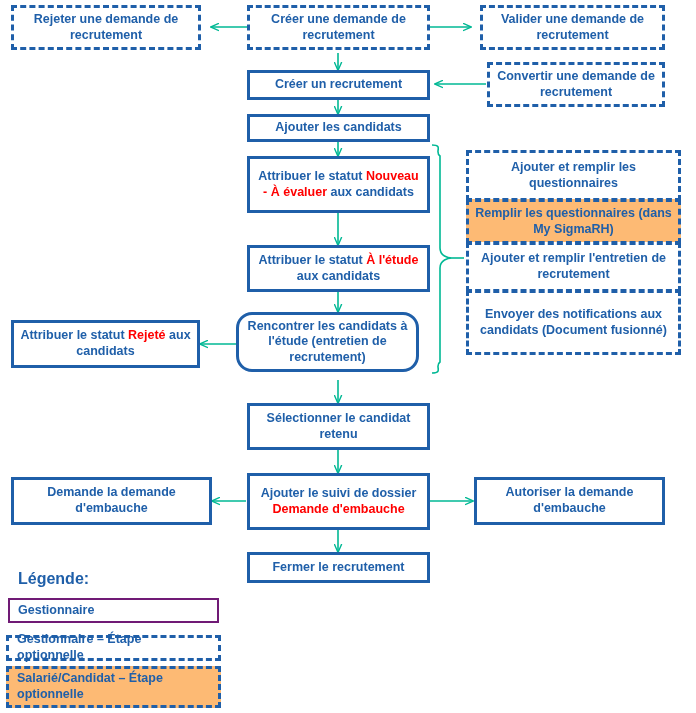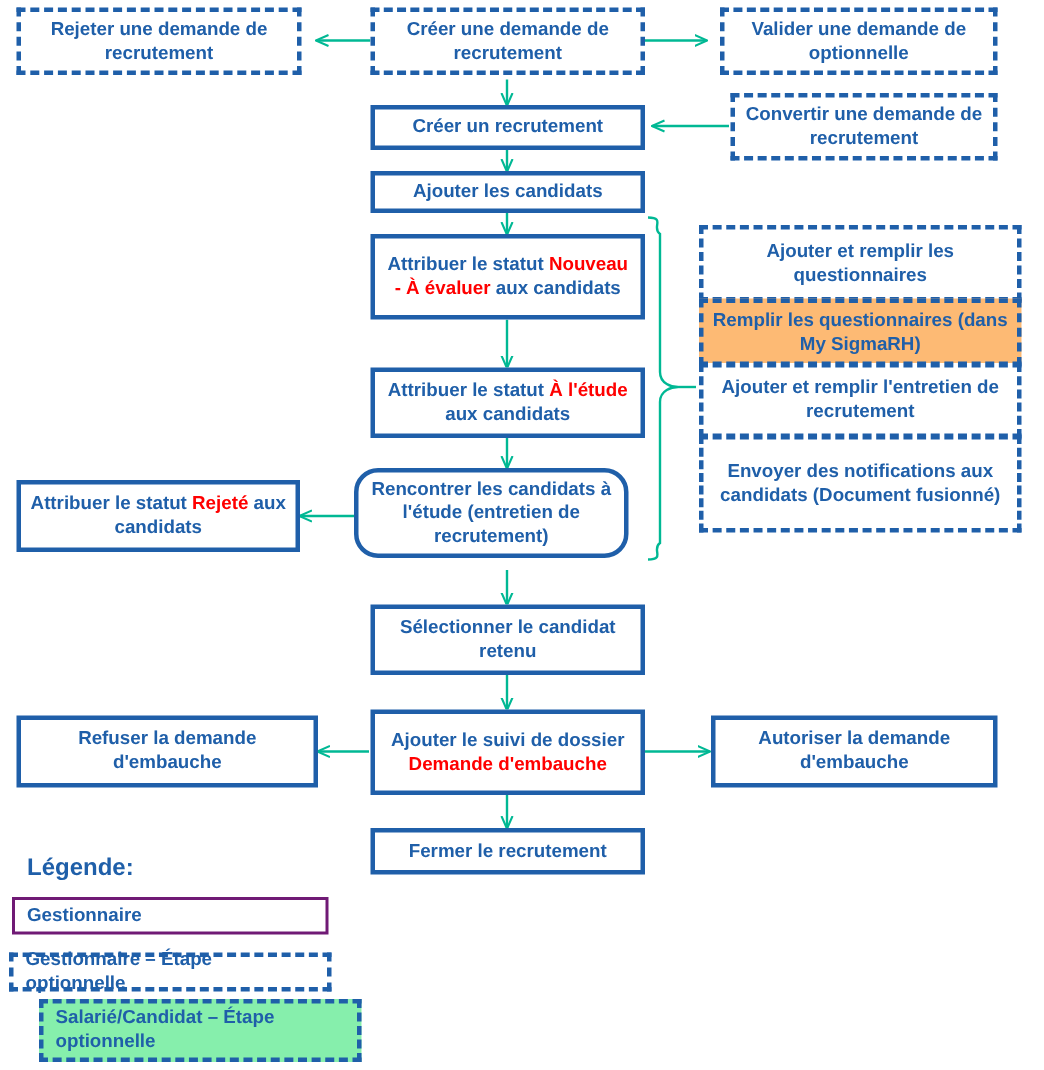--- a/index.html
+++ b/index.html
@@ -61,21 +61,21 @@
     color: #1F5FA9;
     font-weight: bold;
     font-size: 12.5px;
     line-height: 1.25;
     padding: 2px 8px;
     background: #ffffff;
     z-index: 3;
   }
   .legend-box.solid { border: 2px solid #701a75; }
   .legend-box.dashed { border: 3px dashed #1F5FA9; }
-  .legend-box.shaded { background: #86efac; margin-left: 20px; }
+  .legend-box.shaded { background: #fdba74; }
   svg.edges {
     position: absolute;
     left: 0;
     top: 0;
     width: 696px;
     height: 713px;
     z-index: 1;
     pointer-events: none;
   }
 </style>
@@ -132,21 +132,21 @@
 
   <div class="node dashed" style="left:11px; top:5px; width:190px; height:45px;">
     <span>Rejeter une demande de recrutement</span>
   </div>
 
   <div class="node dashed" style="left:247px; top:5px; width:183px; height:45px;">
     <span>Créer une demande de recrutement</span>
   </div>
 
   <div class="node dashed" style="left:480px; top:5px; width:185px; height:45px;">
-    <span>Valider une demande de optionnelle</span>
+    <span>Valider une demande de recrutement</span>
   </div>
 
   <div class="node solid" style="left:247px; top:70px; width:183px; height:30px;">
     <span>Créer un recrutement</span>
   </div>
 
   <div class="node dashed" style="left:487px; top:62px; width:178px; height:45px;">
     <span>Convertir une demande de recrutement</span>
   </div>
 
@@ -168,21 +168,21 @@
 
   <div class="node solid" style="left:11px; top:320px; width:189px; height:48px;">
     <span><span>Attribuer le statut </span><span class="red">Rejeté</span><span> aux candidats</span></span>
   </div>
 
   <div class="node solid" style="left:247px; top:403px; width:183px; height:47px;align-items:center;">
     <span>Sélectionner le candidat retenu</span>
   </div>
 
   <div class="node solid" style="left:11px; top:477px; width:201px; height:48px;">
-    <span>Refuser la demande d'embauche</span>
+    <span>Demande la demande d'embauche</span>
   </div>
 
   <div class="node solid" style="left:247px; top:473px; width:183px; height:57px;">
     <span><span>Ajouter le suivi de dossier </span><span class="red">Demande d'embauche</span></span>
   </div>
 
   <div class="node solid" style="left:474px; top:477px; width:191px; height:48px;">
     <span>Autoriser la demande d'embauche</span>
   </div>
 

